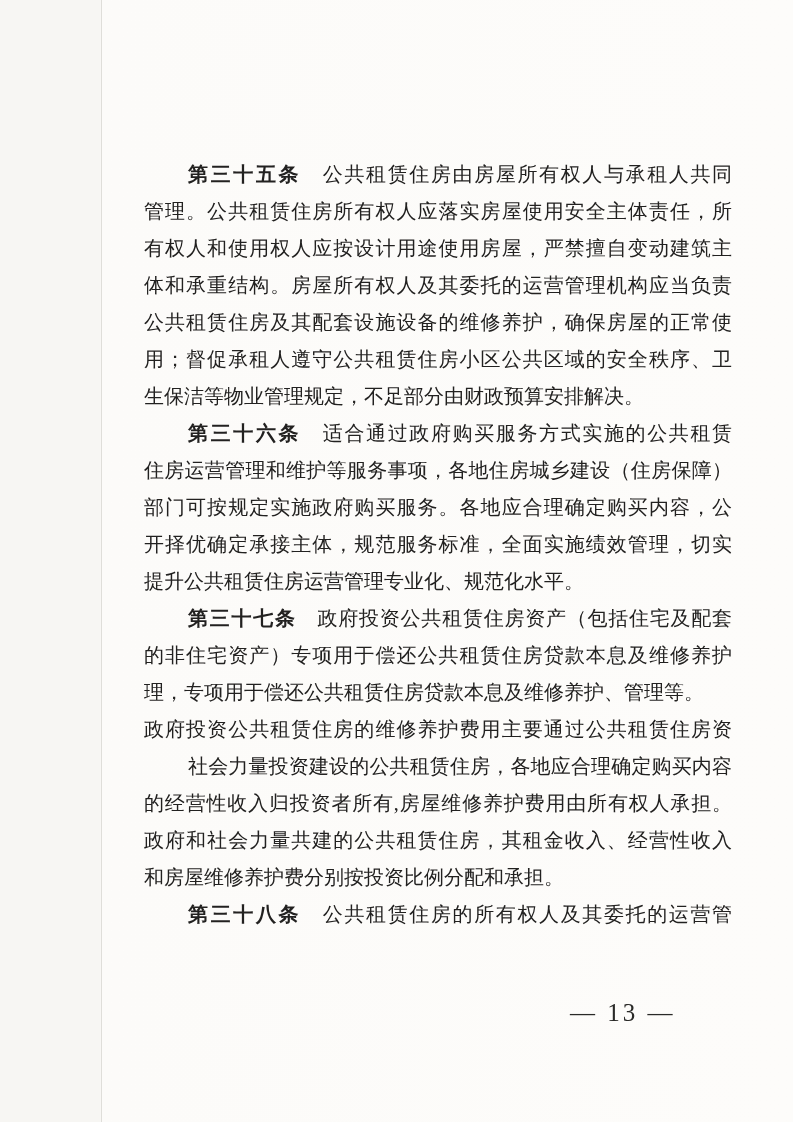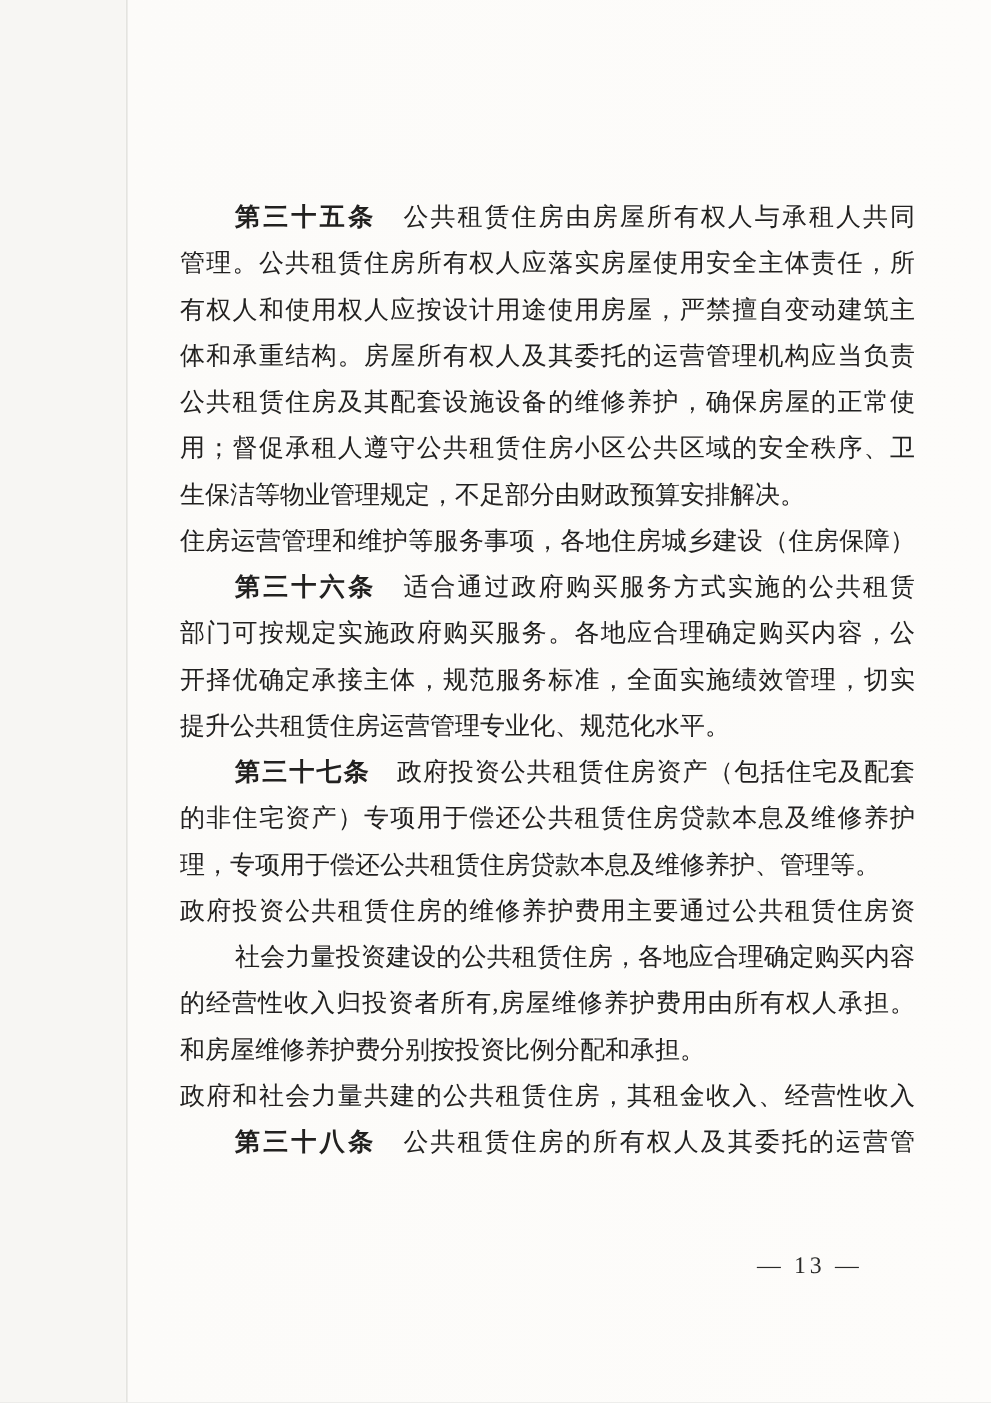--- a/index.html
+++ b/index.html
@@ -50,49 +50,49 @@
     font-weight: 700;
     letter-spacing: 1px;
   }
   .page-number {
     position: absolute;
     top: 998px;
     left: 570px;
     width: 120px;
     height: 30px;
     line-height: 30px;
-    text-align: right;
-    font-size: 19px;
+    text-align: left;
+    font-size: 25px;
     letter-spacing: 3px;
     color: #2a2a28;
     font-family: "Liberation Serif", "DejaVu Serif", serif;
   }
 </style>
 </head>
 <body>
 
 <div class="page">
   <div class="fold-line"></div>
   <div class="text-block">
       <div class="line full indent"><b>第三十五条</b>　公共租赁住房由房屋所有权人与承租人共同</div>
       <div class="line full">管理。公共租赁住房所有权人应落实房屋使用安全主体责任，所</div>
       <div class="line full">有权人和使用权人应按设计用途使用房屋，严禁擅自变动建筑主</div>
       <div class="line full">体和承重结构。房屋所有权人及其委托的运营管理机构应当负责</div>
       <div class="line full">公共租赁住房及其配套设施设备的维修养护，确保房屋的正常使</div>
       <div class="line full">用；督促承租人遵守公共租赁住房小区公共区域的安全秩序、卫</div>
       <div class="line">生保洁等物业管理规定，不足部分由财政预算安排解决。</div>
+      <div class="line full indent"><b>第三十六条</b>　适合通过政府购买服务方式实施的公共租赁</div>
       <div class="line full">住房运营管理和维护等服务事项，各地住房城乡建设（住房保障）</div>
-      <div class="line full indent"><b>第三十六条</b>　适合通过政府购买服务方式实施的公共租赁</div>
       <div class="line full">部门可按规定实施政府购买服务。各地应合理确定购买内容，公</div>
       <div class="line full">开择优确定承接主体，规范服务标准，全面实施绩效管理，切实</div>
       <div class="line">提升公共租赁住房运营管理专业化、规范化水平。</div>
       <div class="line full indent"><b>第三十七条</b>　政府投资公共租赁住房资产（包括住宅及配套</div>
       <div class="line full">的非住宅资产）专项用于偿还公共租赁住房贷款本息及维修养护</div>
       <div class="line">理，专项用于偿还公共租赁住房贷款本息及维修养护、管理等。</div>
       <div class="line full">政府投资公共租赁住房的维修养护费用主要通过公共租赁住房资</div>
       <div class="line full indent">社会力量投资建设的公共租赁住房，各地应合理确定购买内容</div>
       <div class="line full">的经营性收入归投资者所有,房屋维修养护费用由所有权人承担。</div>
+      <div class="line full">政府和社会力量共建的公共租赁住房，其租金收入、经营性收入</div>
       <div class="line">和房屋维修养护费分别按投资比例分配和承担。</div>
-      <div class="line full">政府和社会力量共建的公共租赁住房，其租金收入、经营性收入</div>
       <div class="line full indent"><b>第三十八条</b>　公共租赁住房的所有权人及其委托的运营管</div>
     </div>
   <div class="page-number">— 13 —</div>
 </div>
 
 </body></html>

